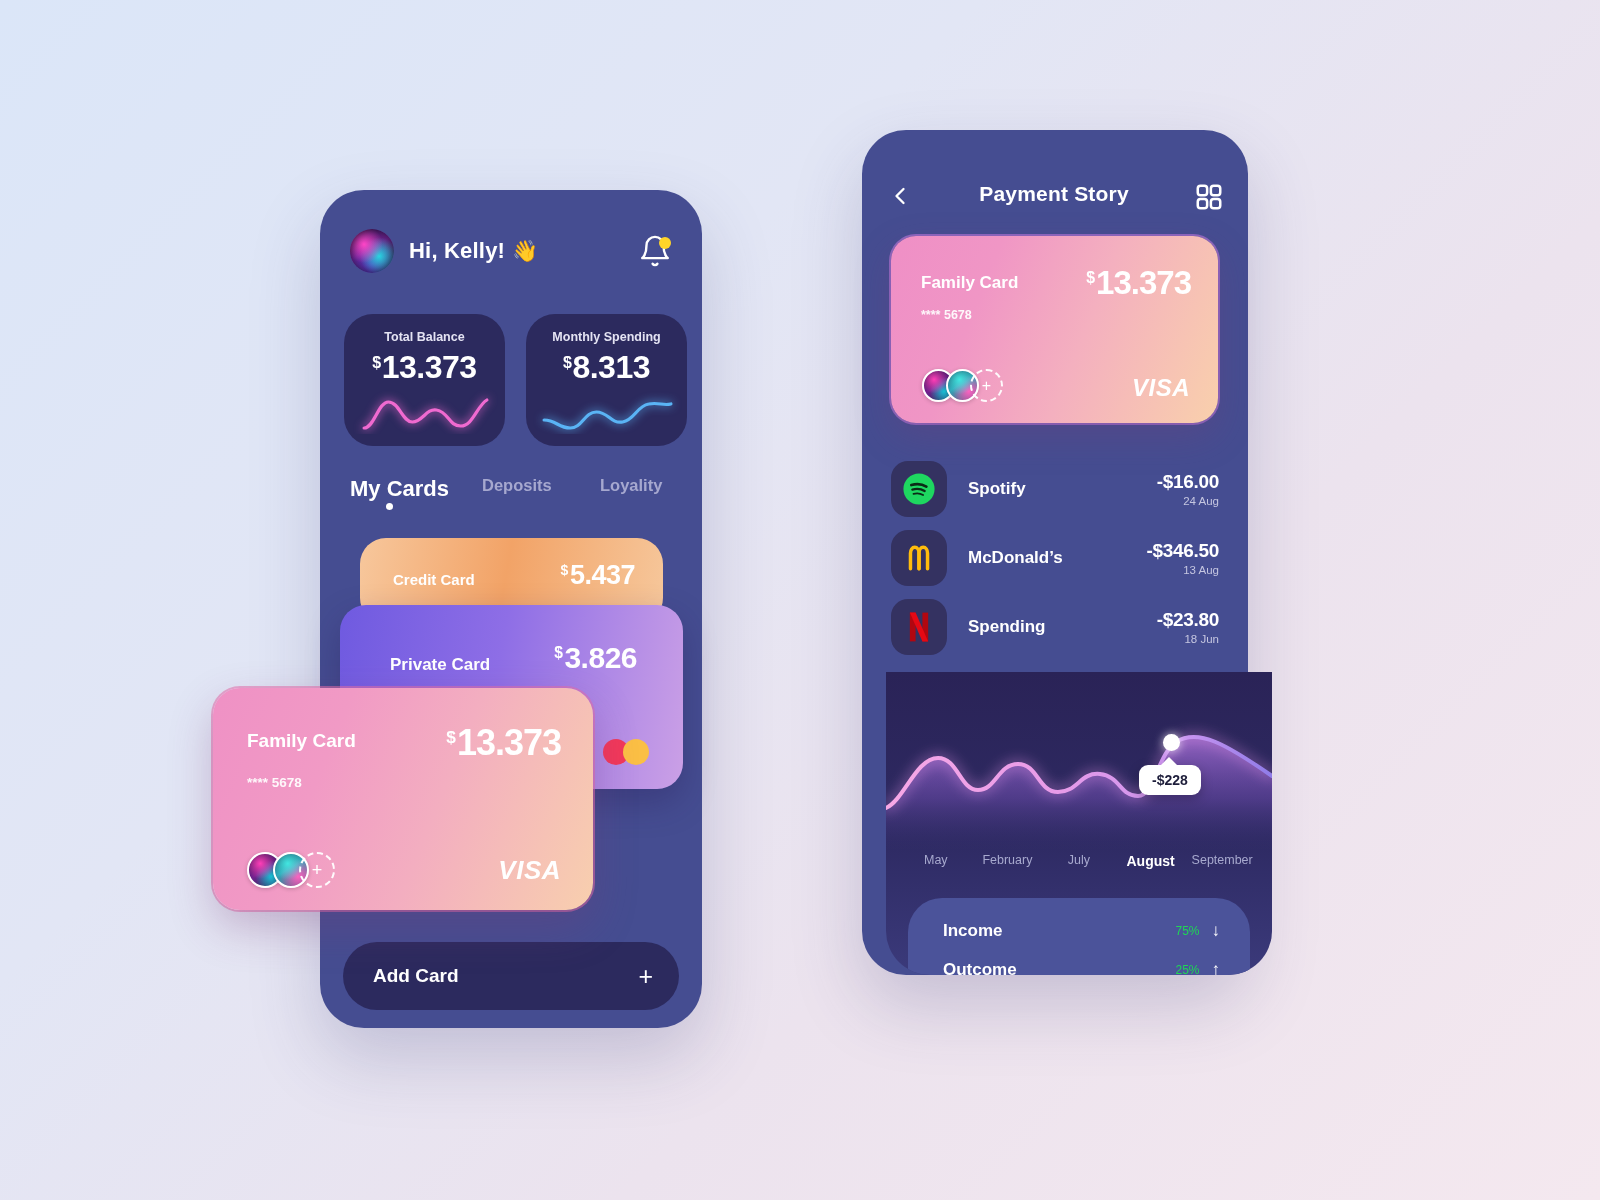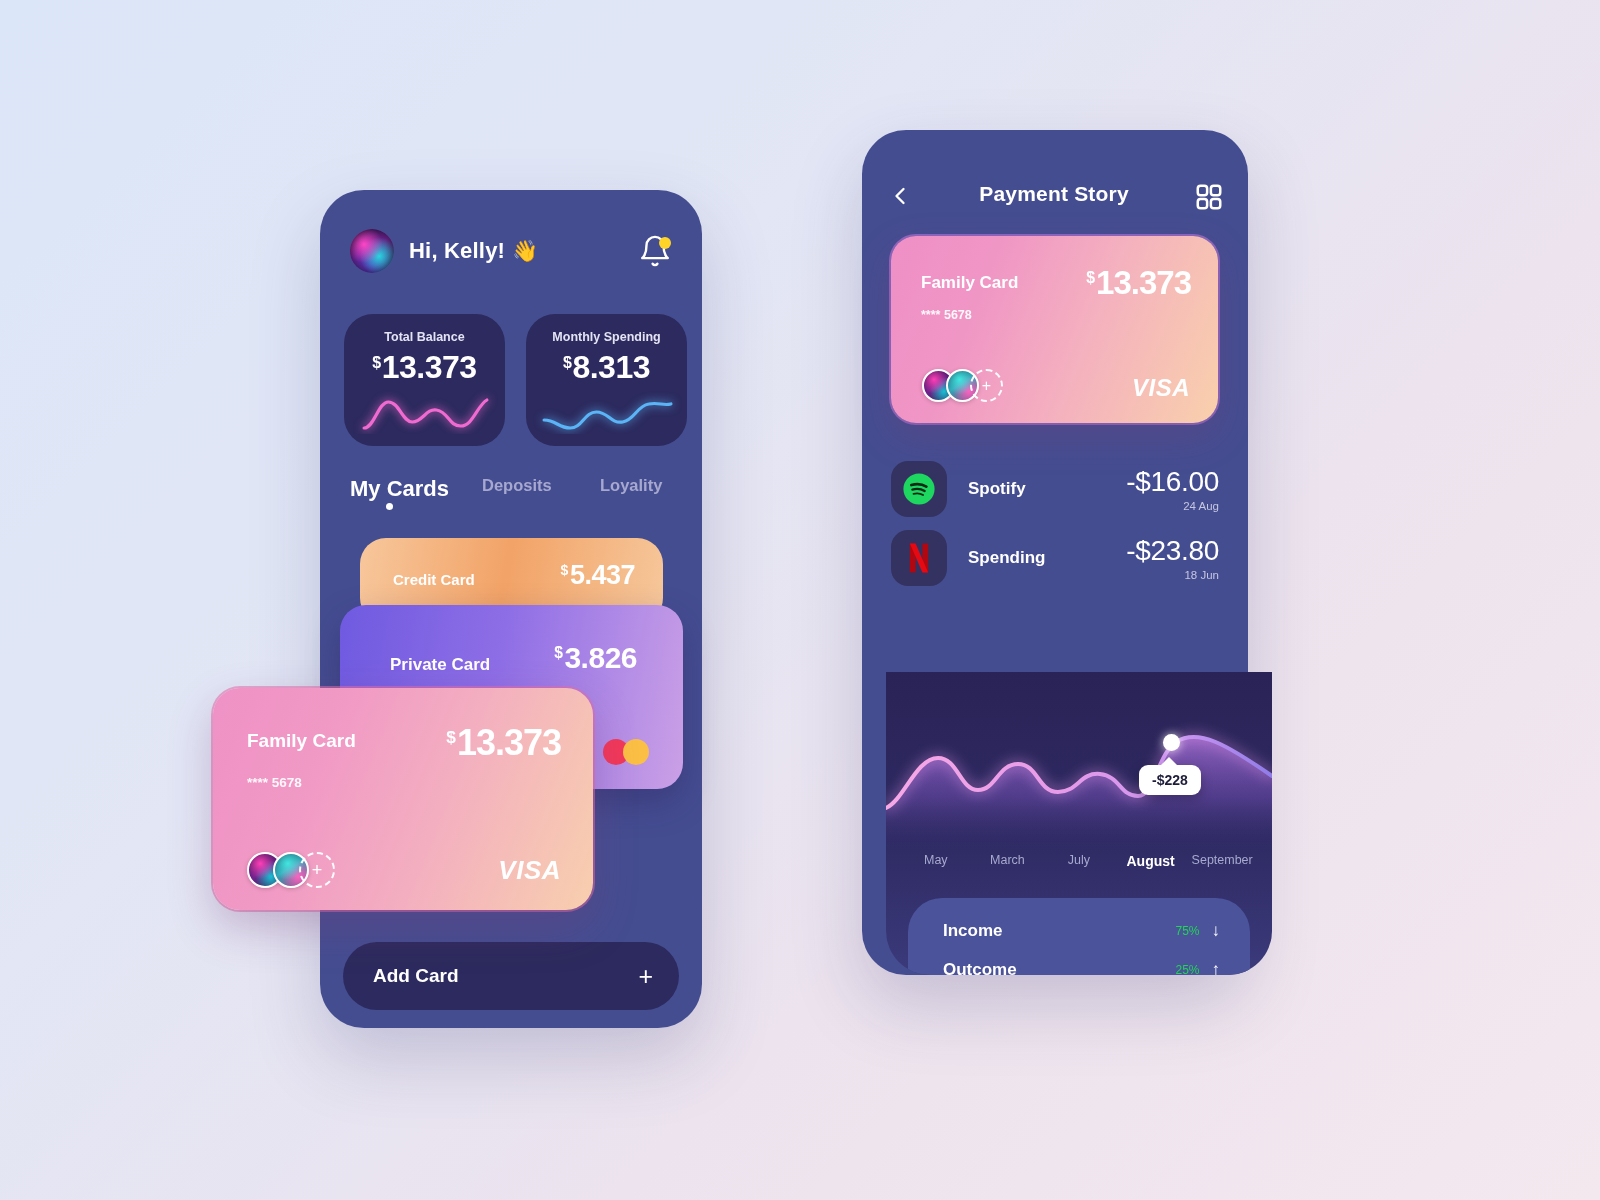--- a/index.html
+++ b/index.html
@@ -139,21 +139,21 @@
     color:#fff; font-weight:400; flex:none;
   }
 
   
   .tx-list { position:absolute; left:29px; top:324px; right:29px; }
   .tx { display:flex; align-items:center; height:69px; }
   .tx-ico { width:56px; height:56px; border-radius:17px; background:#343261; flex:none; position:relative;
             display:flex; align-items:center; justify-content:center; }
   .tx-name { color:#fff; font-size:17px; font-weight:700; margin-left:21px; }
   .tx-right { margin-left:auto; text-align:right; }
-  .tx-amt { color:#fff; font-size:28px; font-weight:400; letter-spacing:-.3px; }
+  .tx-amt { color:#fff; font-size:19px; font-weight:700; letter-spacing:-.3px; }
   .tx-date { color:#c5c6e0; font-size:11.5px; font-weight:500; margin-top:2px; }
 
   
   #chart-panel {
     position:absolute; left:0; top:542px; width:100%; height:303px;
     border-radius:0 0 44px 44px; overflow:hidden;
     background:linear-gradient(180deg,#2a2357 0%, #2e2a63 55%, #3b3a7b 100%);
     margin-left:24px;
   }
   #chart-svg { position:absolute; left:0; top:8px; width:100%; height:170px; }
@@ -316,20 +316,33 @@
           <path d="M8.1 15.4c2.3-.6 4.8-.4 6.8.8" stroke="#0b2a16" stroke-width="1.3" fill="none" stroke-linecap="round"></path>
         </svg>
       </span>
       <span class="tx-name">Spotify</span>
       <span class="tx-right">
         <div class="tx-amt">-$16.00</div>
         <div class="tx-date">24 Aug</div>
       </span>
     </div>
 
+    <div class="tx">
+      <span class="tx-ico">
+        <svg width="32" height="32" viewBox="0 0 24 24">
+          <path d="M12 20V8.5C12 5.8 10.6 4 8.8 4 7 4 5.6 5.8 5.6 8.5V20" stroke="#ffbc0d" stroke-width="2.6" fill="none" stroke-linecap="round"></path>
+          <path d="M12 20V8.5C12 5.8 13.4 4 15.2 4 17 4 18.4 5.8 18.4 8.5V20" stroke="#ffbc0d" stroke-width="2.6" fill="none" stroke-linecap="round"></path>
+        </svg>
+      </span>
+      <span class="tx-name">McDonald’s</span>
+      <span class="tx-right">
+        <div class="tx-amt">-$346.50</div>
+        <div class="tx-date">13 Aug</div>
+      </span>
+    </div>
 
     <div class="tx">
       <span class="tx-ico">
         <svg width="30" height="34" viewBox="0 0 20 26">
           <rect x="3" y="2" width="4.4" height="22" fill="#b20710"></rect>
           <rect x="12.6" y="2" width="4.4" height="22" fill="#b20710"></rect>
           <polygon points="3,2 7.4,2 17,24 12.6,24" fill="#e50914"></polygon>
         </svg>
       </span>
       <span class="tx-name">Spending</span>
@@ -356,21 +369,21 @@
         </linearGradient>
       </defs>
       <path d="M0,128 C18,120 30,78 52,78 C72,78 74,110 92,110 C110,110 112,84 132,84 C152,84 152,112 172,112 C192,112 194,92 214,94 C234,96 234,116 252,116 C268,116 272,74 290,62 C312,48 340,64 386,96 L386,170 L0,170 Z" fill="url(#areaFill)"></path>
       <path d="M0,128 C18,120 30,78 52,78 C72,78 74,110 92,110 C110,110 112,84 132,84 C152,84 152,112 172,112 C192,112 194,92 214,94 C234,96 234,116 252,116 C268,116 272,74 290,62 C312,48 340,64 386,96" fill="none" stroke="url(#lineGrad)" stroke-width="4" stroke-linecap="round" style="filter:drop-shadow(0 0 7px rgba(235,150,235,.85))"></path>
     </svg>
     <span class="chart-dot"></span>
     <span class="tooltip">-$228</span>
 
     <div class="months">
       <span class="month" style="flex:1">May</span>
-      <span class="month" style="flex:1">March</span>
+      <span class="month" style="flex:1">February</span>
       <span class="month" style="flex:1">July</span>
       <span class="month active" style="flex:1">August</span>
       <span class="month" style="flex:1">September</span>
     </div>
 
     <div id="summary">
       <div class="sum-row">
         <span class="sum-lbl">Income</span>
         <span class="sum-val">75%</span>
         <span class="sum-arrow">↓</span>

